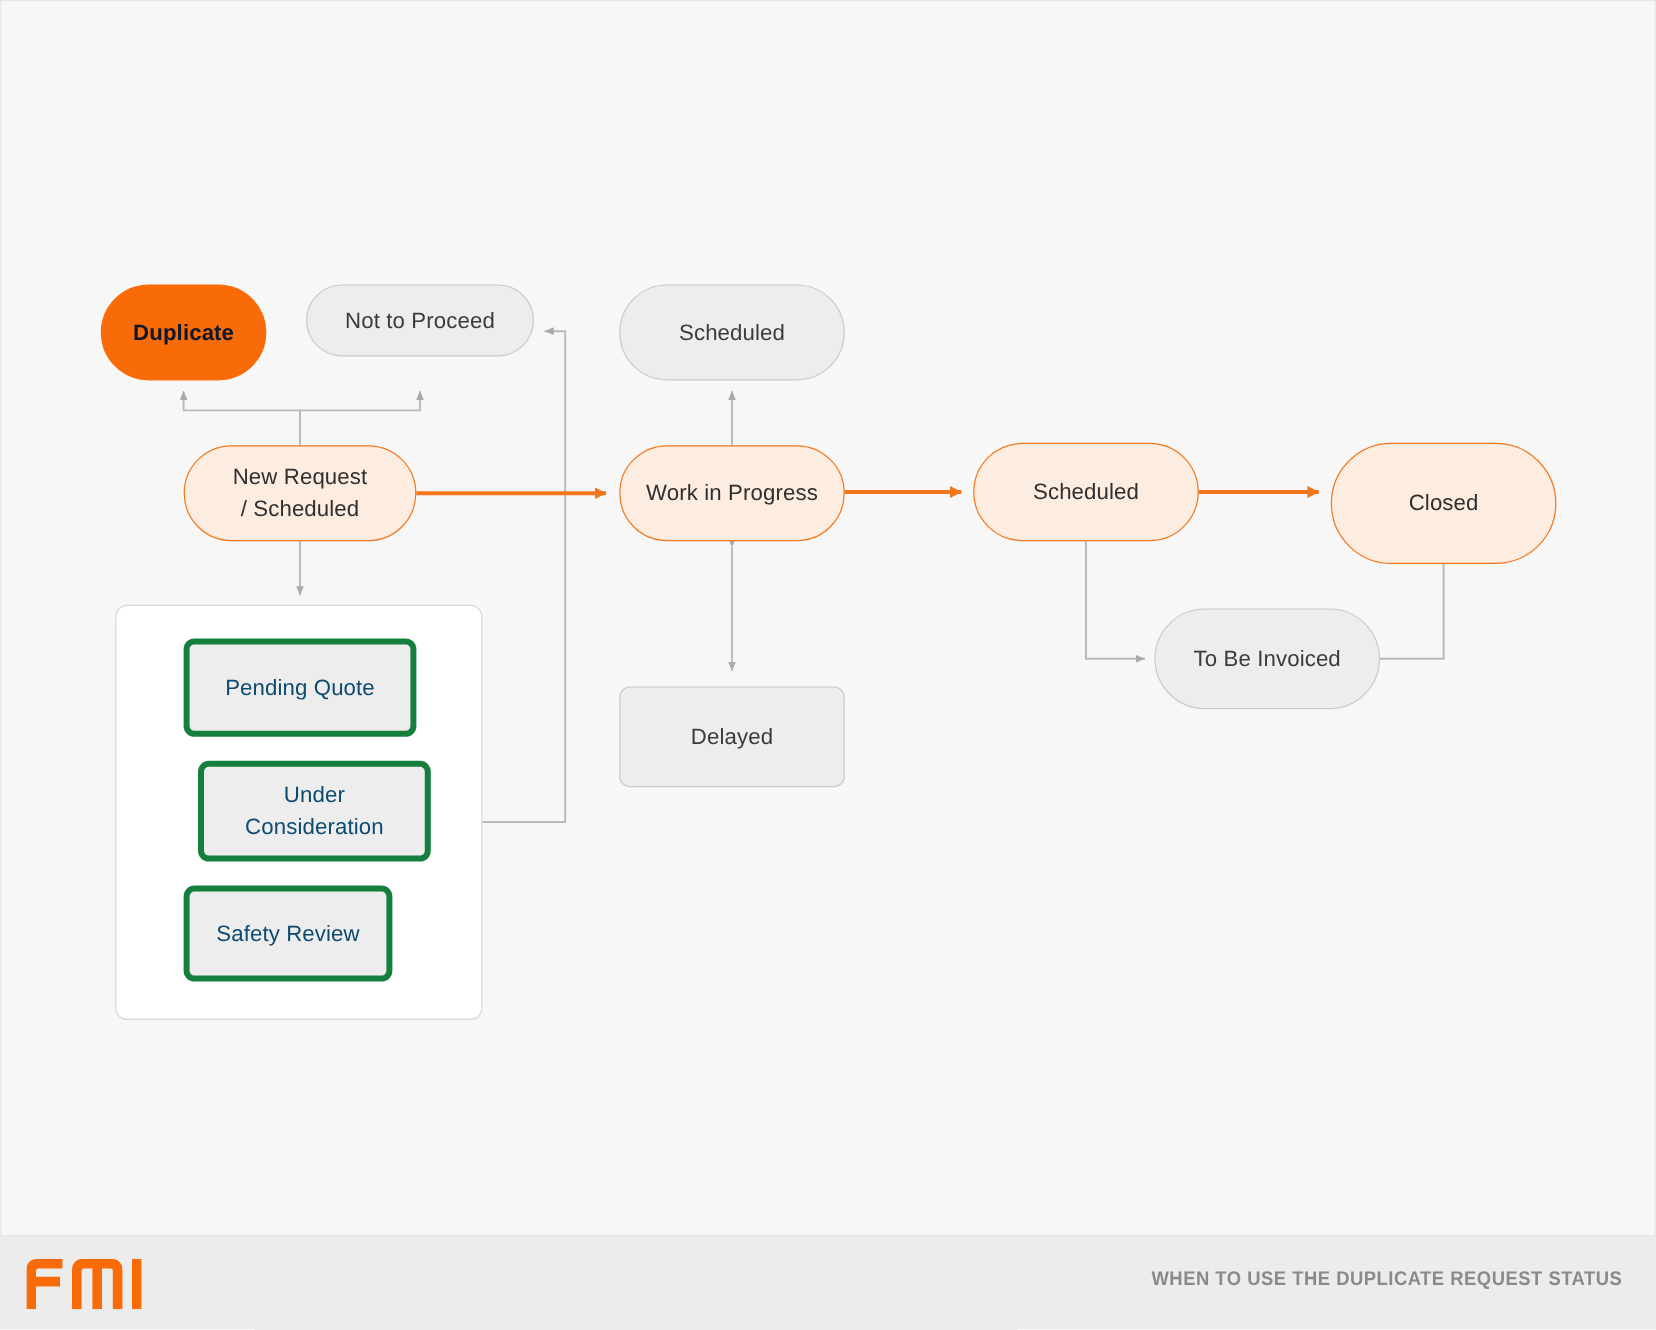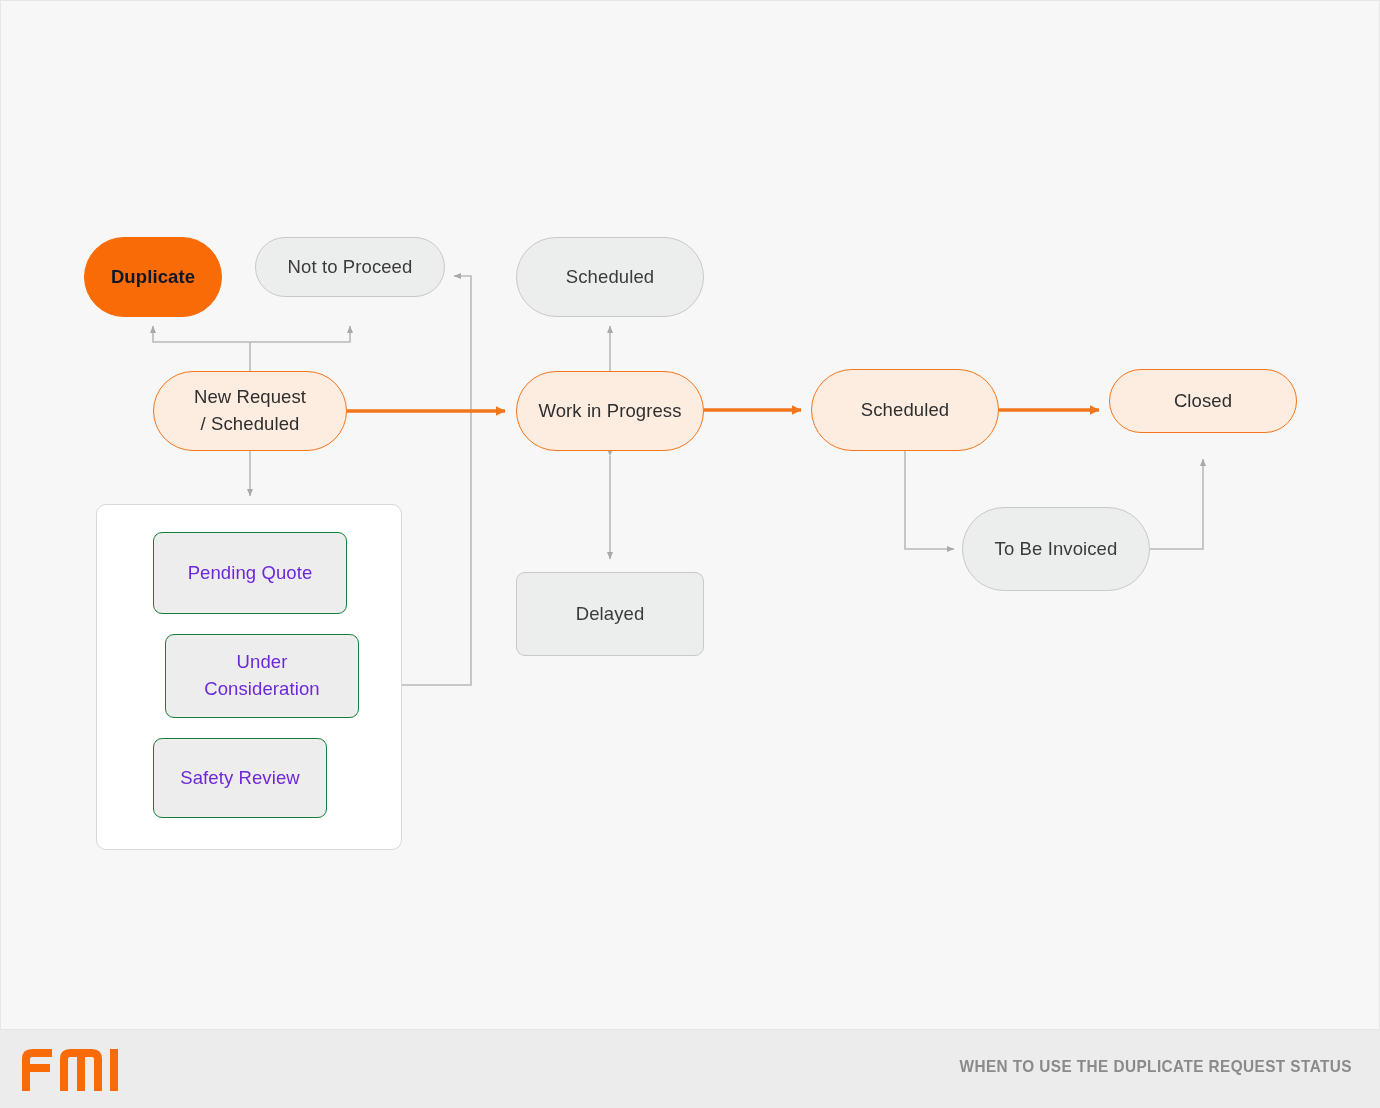--- a/index.html
+++ b/index.html
@@ -21,21 +21,21 @@
     font-size:18.5px;line-height:1.45;color:#333333;
     letter-spacing:0.1px;
   }
   .node.pill{border-radius:999px;}
   .node.rect{border-radius:9px;}
   .n-gray{background:#eceded;border:1px solid #c9c9c9;color:#3b3b3b;}
   .n-orange{
     background:#f96b07;border:1px solid #f96b07;color:#0f172a;font-weight:bold;
   }
   .n-peach{background:#fdece0;border:1.6px solid #f2761c;color:#2f2f2f;}
-  .n-subgray{background:#ededed;border:1px solid #15803d;color:#6d28d9;}
+  .n-subgray{background:#ededed;border:5px solid #15803d;color:#0c4a6e;}
 
   .subproc{
     position:absolute;background:#ffffff;border:1px solid #d8d8d8;
     border-radius:10px;box-sizing:border-box;z-index:2;
   }
 
   #footer{
     position:absolute;left:0;top:1030px;width:1380px;height:78px;
     background:#ececec;display:flex;align-items:center;
   }
@@ -110,21 +110,21 @@
 
       <div class="node pill n-gray" style="left:515px;top:236px;width:188px;height:80px;">Scheduled</div>
 
       <div class="node pill n-peach" style="left:152px;top:370px;width:194px;height:80px;white-space:pre-line;">New Request
 / Scheduled</div>
 
       <div class="node pill n-peach" style="left:515px;top:370px;width:188px;height:80px;">Work in Progress</div>
 
       <div class="node pill n-peach" style="left:810px;top:368px;width:188px;height:82px;">Scheduled</div>
 
-      <div class="node pill n-peach" style="left:1108px;top:368px;width:188px;height:64px;">Closed</div>
+      <div class="node pill n-peach" style="left:1108px;top:368px;width:188px;height:101px;">Closed</div>
 
       <div class="node rect n-gray" style="left:515px;top:571px;width:188px;height:84px;">Delayed</div>
 
       <div class="node pill n-gray" style="left:961px;top:506px;width:188px;height:84px;">To Be Invoiced</div>
 
       <div class="node rect n-subgray" style="left:152px;top:531px;width:194px;height:82px;">Pending Quote</div>
 
       <div class="node rect n-subgray" style="left:164px;top:633px;width:194px;height:84px;white-space:pre-line;">Under
 Consideration</div>
 

